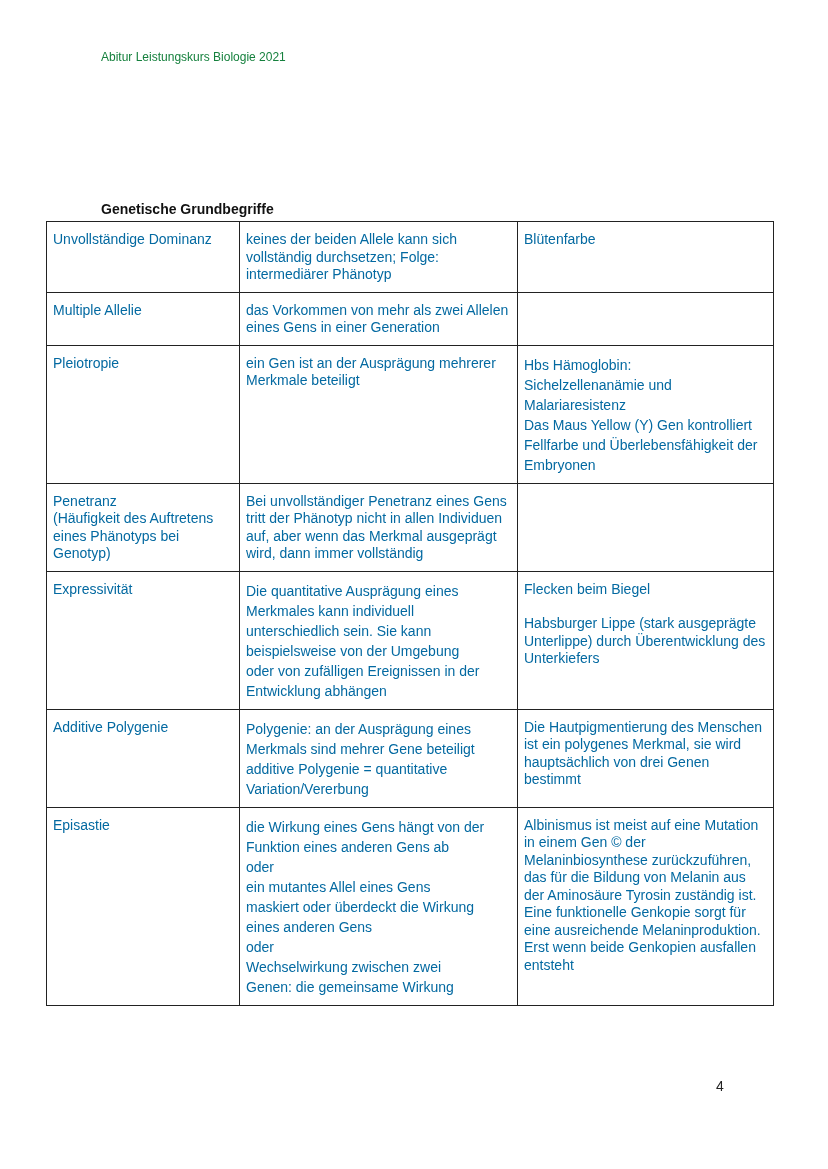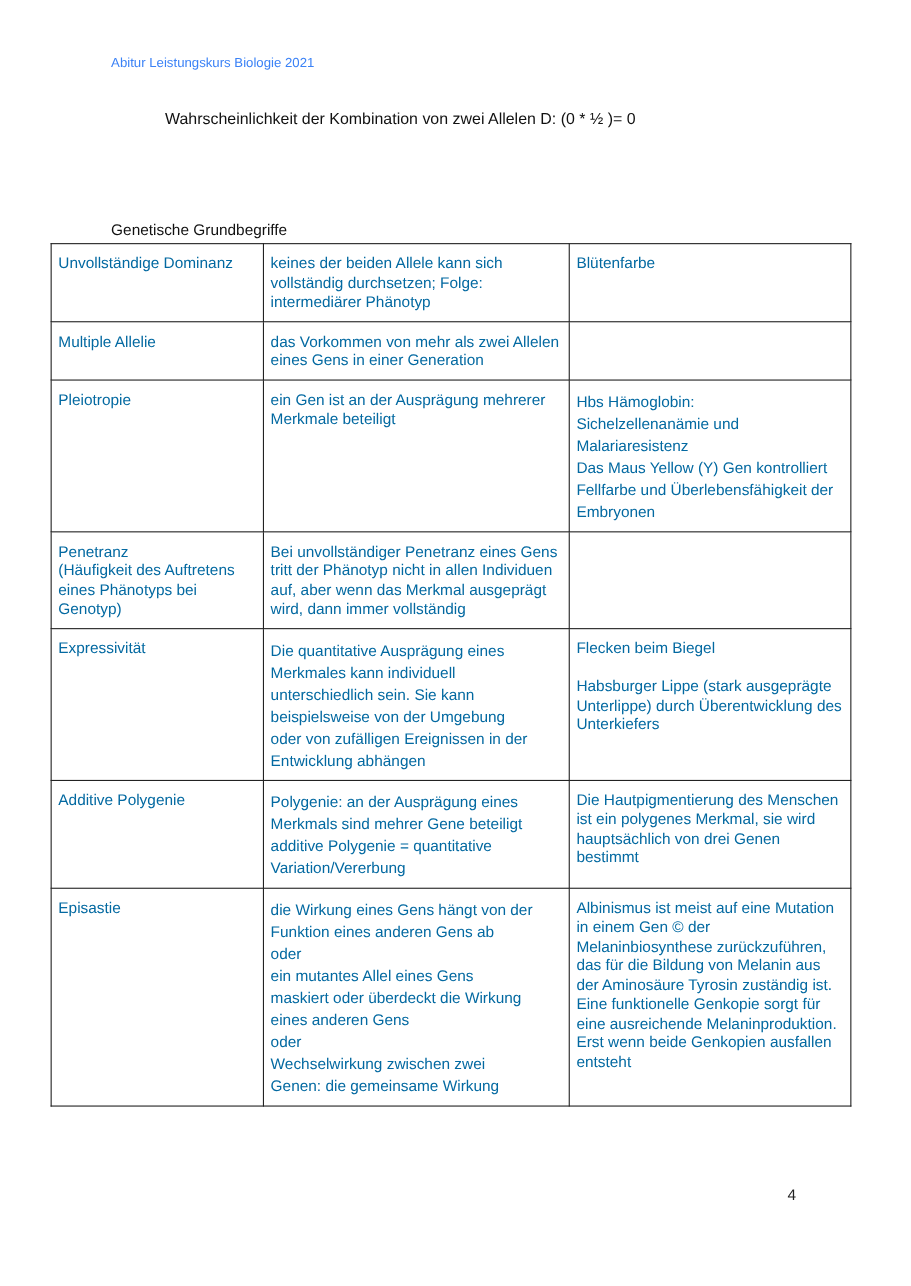--- a/index.html
+++ b/index.html
@@ -2,29 +2,29 @@
 <html><head>
 <meta charset="utf-8">
 <style>
   html, body { margin: 0; padding: 0; background: #ffffff; }
   body {
     width: 828px; height: 1169px; position: relative; overflow: hidden;
     font-family: "Liberation Sans", sans-serif; color: #1a1a1a;
   }
   .header {
     position: absolute; left: 101px; top: 50px;
-    font-size: 12px; color: #3b82f6;
+    font-size: 12px; color: #15803d;
   }
   .prob-lines {
     position: absolute; left: 150px; top: 99px;
     font-size: 14.5px; line-height: 20px; color: #111;
   }
   .section-title {
     position: absolute; left: 101px; top: 201px;
-    font-size: 14px; font-weight: normal; color: #111;
+    font-size: 14px; font-weight: bold; color: #111;
   }
   table.grid {
     position: absolute; left: 46px; top: 221px;
     width: 727px; border-collapse: collapse; table-layout: fixed;
     font-size: 14px; line-height: 17.5px; color: #0369a1;
   }
   table.grid td {
     border: 1.5px solid #222; vertical-align: top;
     padding: 9px 6px 8px 6px;
   }
@@ -37,21 +37,20 @@
   .page-number {
     position: absolute; left: 716px; top: 1078px; font-size: 14px; color: #222;
   }
 </style>
 </head>
 <body>
 
 <div class="header">Abitur Leistungskurs Biologie 2021</div>
 
 <div class="prob-lines">
-  <div>Wahrscheinlichkeit der Kombination von zwei Allelen D: (0 * ½ )= 0</div>
 </div>
 
 <div class="section-title">Genetische Grundbegriffe</div>
 
 <table class="grid">
   <colgroup>
       <col class="c1">
       <col class="c2">
       <col class="c3">
     </colgroup>

